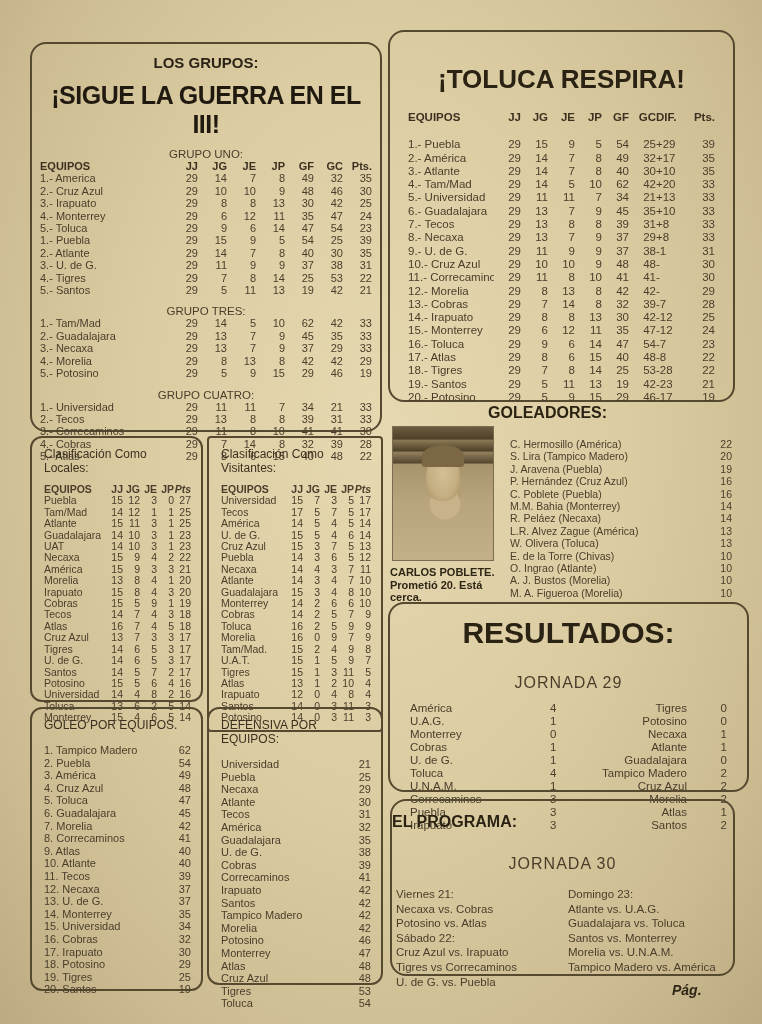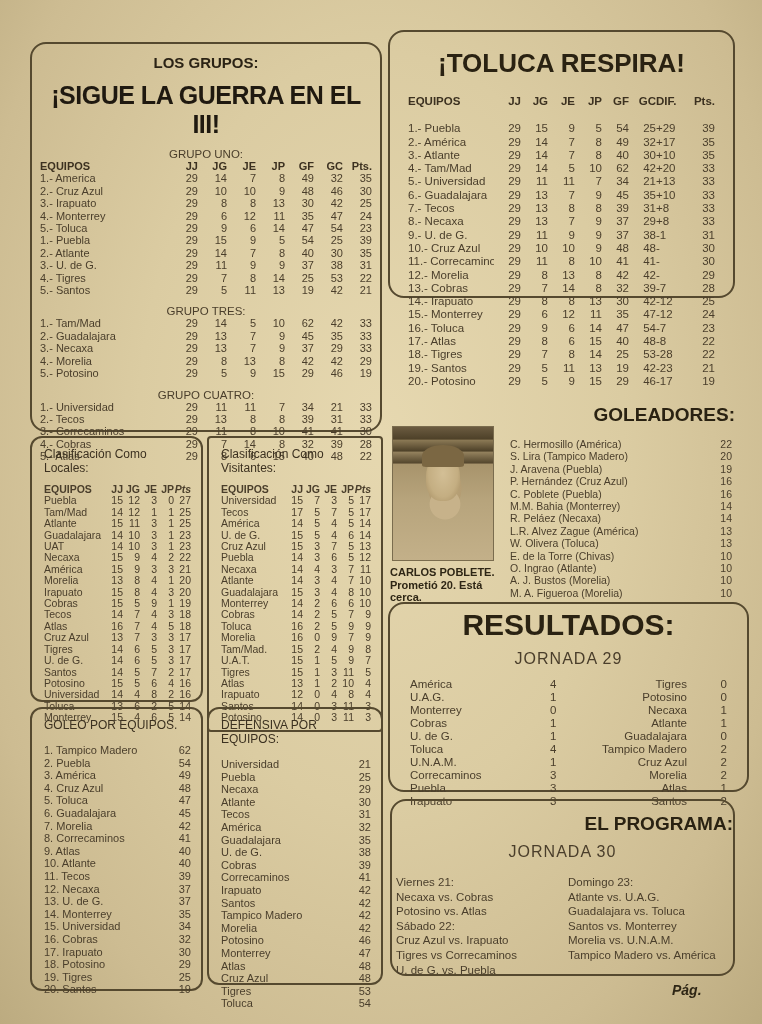--- a/index.html
+++ b/index.html
@@ -5,22 +5,22 @@
   html,body{margin:0;padding:0;}
   body{width:762px;height:1024px;overflow:hidden;
        font-family:"Liberation Sans",sans-serif;}
   .page{position:relative;width:762px;height:1024px;color:#4a3e2b;
         background:radial-gradient(ellipse at 50% 42%, #e6d8b0 0%, #dbcca2 45%, #cdbc92 78%, #bcab80 100%);}
   .box{position:absolute;border:2px solid #55492f;border-radius:16px;box-sizing:border-box;}
   .kicker{text-align:center;font-weight:bold;font-size:15px;color:#2b2315;padding-top:10px;}
   .headline{margin:10px 4px 2px;text-align:center;font-weight:bold;font-size:25px;
             letter-spacing:-0.5px;color:#1f1910;}
   .h2{margin:0;text-align:center;font-weight:bold;font-size:26px;color:#2a2212;}
-  .h3{margin:0;text-align:right;font-weight:bold;font-size:19px;color:#2a2212;}
-  .sub{ text-align:center;font-size:16px;letter-spacing:1px;color:#4a3e2b;margin-top:8px;}
+  .h3{margin:0;text-align:left;font-weight:bold;font-size:16px;color:#2a2212;}
+  .sub{ text-align:center;font-size:16px;letter-spacing:1px;color:#4a3e2b;margin-top:24px;}
   .gtitle{text-align:center;font-size:11.5px;margin-top:9px;color:#4a3e2b;}
   .trow{display:flex;font-size:11px;line-height:12.4px;}
   .thead{font-weight:bold;color:#3c3120;}
   .tname{flex:1;white-space:nowrap;overflow:hidden;}
   .gn{width:29px;text-align:right;}
   .grupos-pad{padding:0 8px;}
   
   .t-rows .trow,.t-head{font-size:11.5px;line-height:13.3px;}
   .tn{width:27px;text-align:right;}
   .tnd{width:32px;text-align:left;}
@@ -292,21 +292,21 @@
           <span class="gn">6</span>
           <span class="gn">15</span>
           <span class="gn">40</span>
           <span class="gn">48</span>
           <span class="gn">22</span>
         </div>
         </div>
     </div>
   </section>
 
-  <section class="box" style="left:388px;top:30px;width:347px;height:268px;padding:16px 18px 0;">
+  <section class="box" style="left:388px;top:30px;width:347px;height:372px;padding:32px 18px 0;">
     <h2 class="h2">¡TOLUCA RESPIRA!</h2>
     <div class="trow thead t-head" style="margin-top:16px;">
       <span class="tname">EQUIPOS</span>
       <span class="tn">JJ</span>
       <span class="tn">JG</span>
       <span class="tn">JE</span>
       <span class="tn">JP</span>
       <span class="tn">GF</span>
       <span class="tn">GC</span>
       <span class="tnd">DIF.</span>
@@ -945,21 +945,21 @@
         <span class="tname">A. J. Bustos (Morelia)</span>
         <span class="ln">10</span>
       </div>
         <div class="trow">
         <span class="tname">M. A. Figueroa (Morelia)</span>
         <span class="ln">10</span>
       </div>
       </div>
   </section>
 
-  <section class="box" style="left:388px;top:602px;width:361px;height:190px;padding-top:4px;">
+  <section class="box" style="left:388px;top:602px;width:361px;height:190px;padding-top:12px;">
     <h2 class="h2" style="font-size:30px;">RESULTADOS:</h2>
     <div class="sub">JORNADA 29</div>
     <div class="res-rows">
 
     <div class="trow">
         <span class="res-home">América</span>
         <span class="res-hs">4</span>
         <span class="res-away">Tigres</span>
         <span class="res-as">0</span>
       </div>

